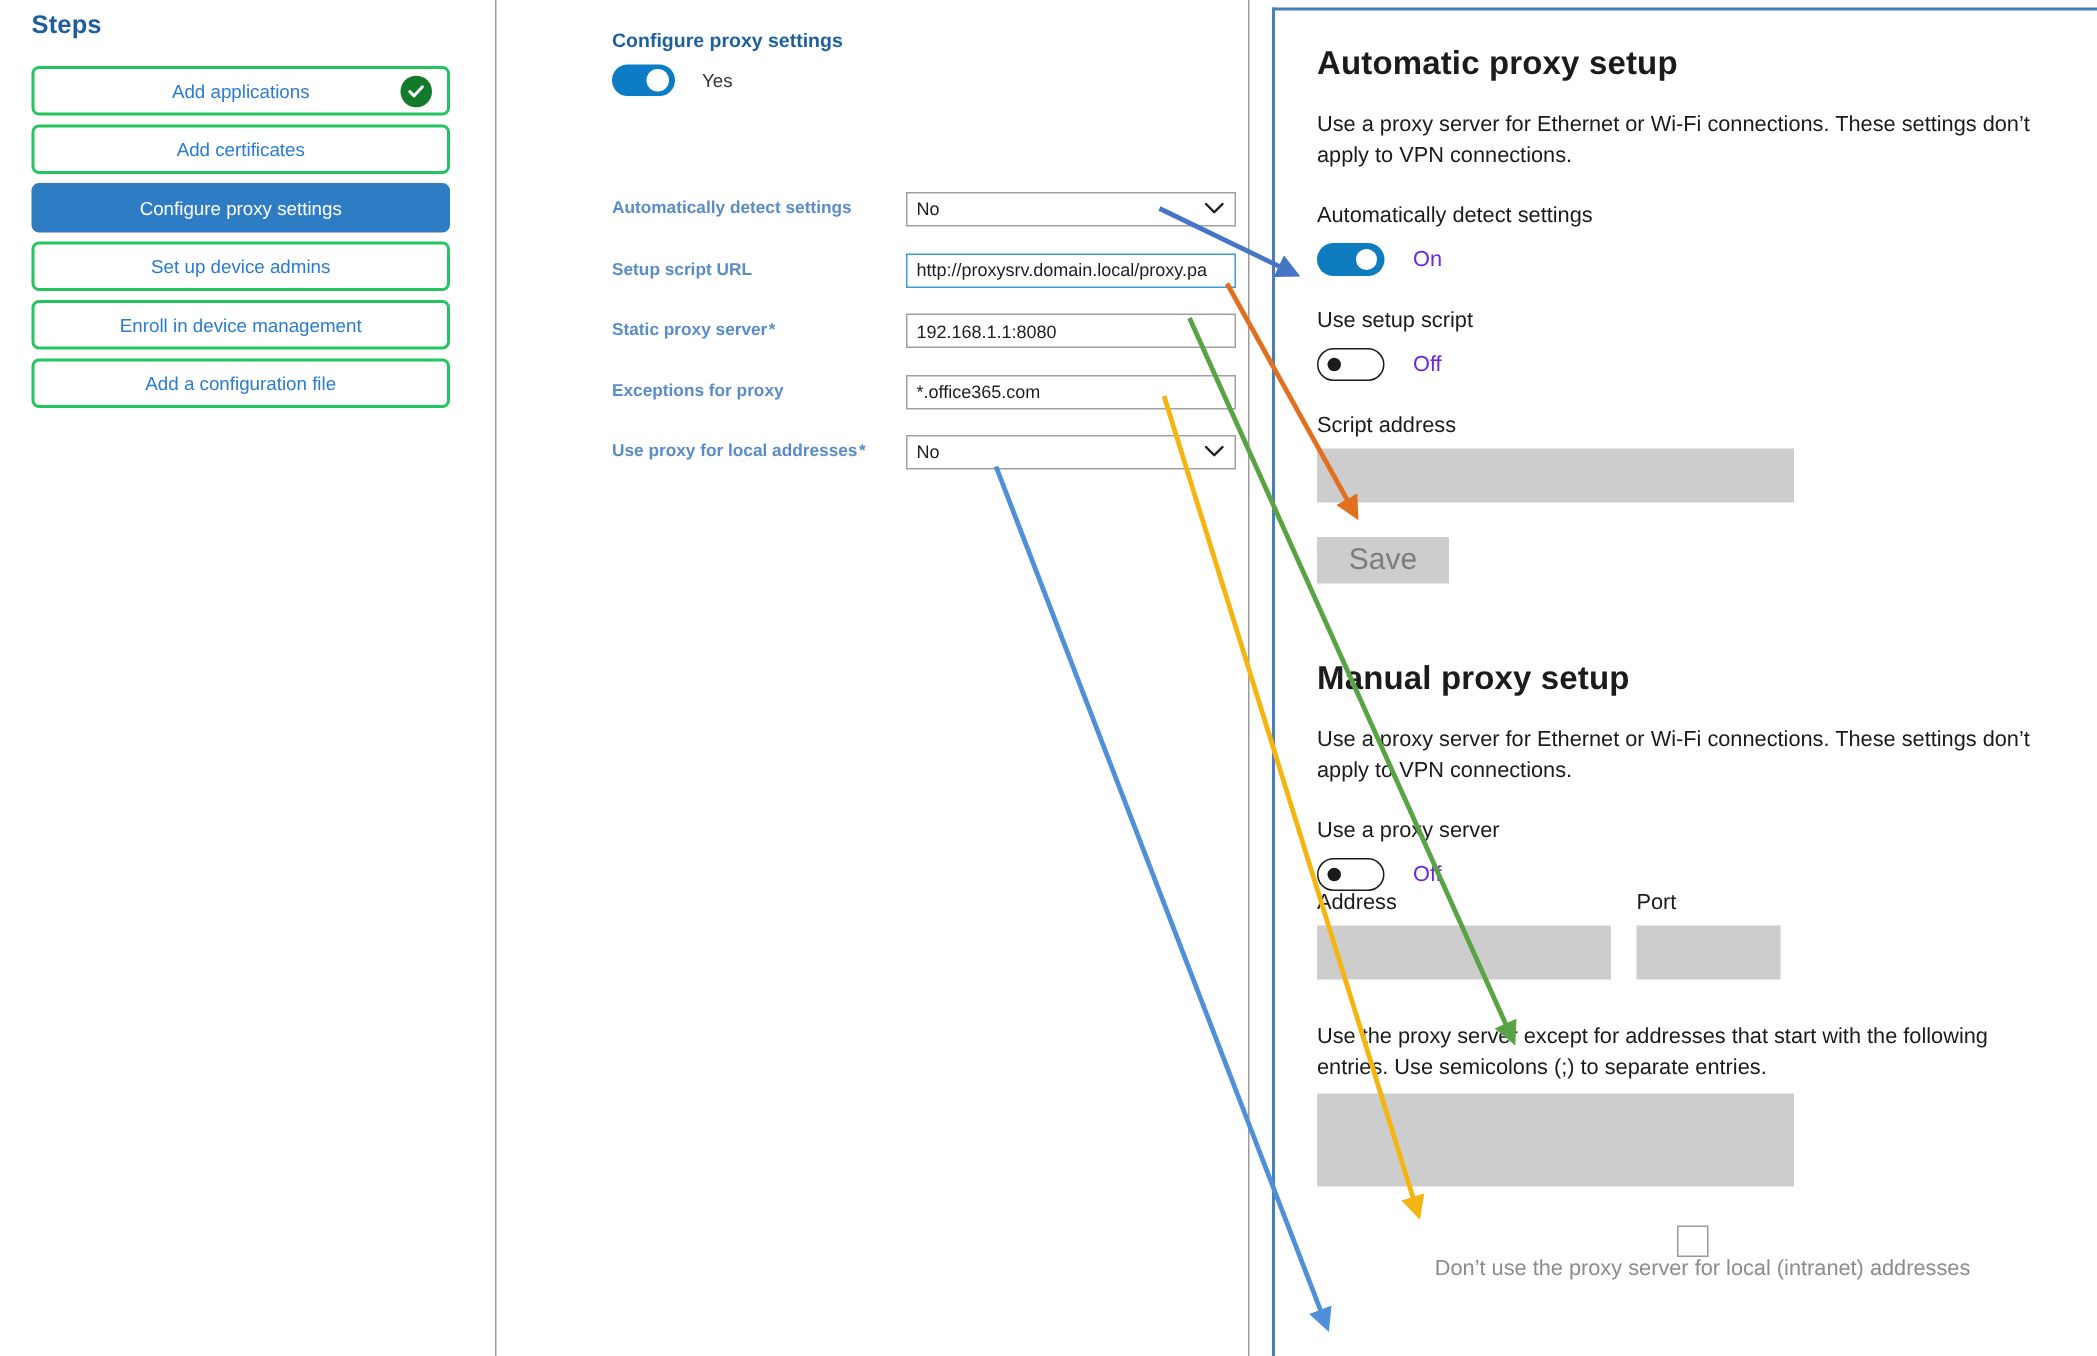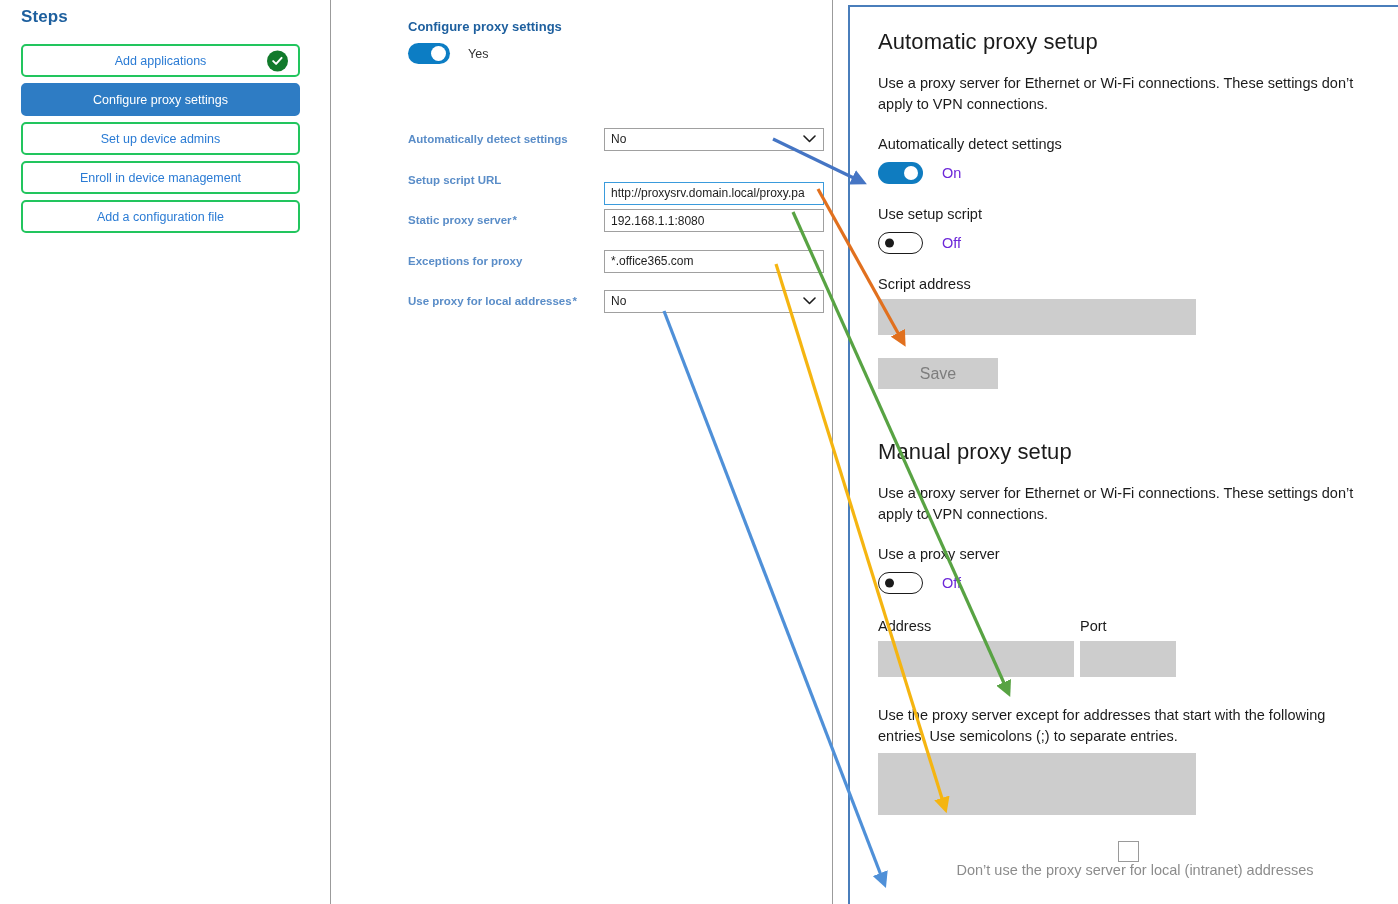--- a/index.html
+++ b/index.html
@@ -173,21 +173,21 @@
     height: 23px;
     border: 1px solid #a0a0a0;
     background: #ffffff;
     font-family: "Liberation Sans", sans-serif;
     font-size: 12px;
     color: #1d1d1d;
     padding: 0 6px;
     line-height: 21px;
     outline: none;
   }
-  .ctl.focused { border: 1.6px solid #3a9bdc; margin-top: 13px; }
+  .ctl.focused { border: 1.6px solid #3a9bdc; }
   .ctl.select-like {
     position: relative;
     display: block;
   }
   .chev {
     position: absolute;
     right: 7px;
     top: 50%;
     transform: translateY(-50%);
     pointer-events: none;
@@ -207,21 +207,21 @@
     overflow: hidden;
   }
   #win-inner {
     position: absolute;
     left: 28px;
     top: 0;
     width: 500px;
   }
   .win-h2 {
     font-size: 22px;
-    font-weight: normal;
+    font-weight: bold;
     color: #1b1b1b;
     margin: 22px 0 0 0;
     letter-spacing: .1px;
   }
   .win-p {
     font-size: 14.5px;
     color: #1b1b1b;
     line-height: 1.42;
     margin: 18px 0 0 0;
     width: 490px;
@@ -267,30 +267,30 @@
   }
   .gray-box {
     background: #cdcdcd;
     height: 36px;
     margin-top: 7px;
   }
   #script-address-box { width: 318px; }
   #exceptions-box { width: 318px; height: 62px; }
   .gray-btn {
     margin-top: 23px;
-    width: 120px;
+    width: 88px;
     height: 31px;
     background: #cdcdcd;
     color: #7d7d7d;
-    font-size: 16px;
+    font-size: 20px;
     font-family: "Liberation Sans", sans-serif;
     border: none;
     cursor: default;
   }
-  .addr-port-row { display: flex; gap: 6px; margin-top: 24px; }
+  .addr-port-row { display: flex; gap: 17px; }
   .addr-port-col .ap-label { font-size: 14.5px; color: #1b1b1b; }
   #address-box { width: 196px; }
   #port-box { width: 96px; }
   .checkbox-row { display: flex; align-items: center; margin-top: 26px; flex-direction: column; }
   .wcheck {
     width: 21px; height: 21px;
     border: 1.6px solid #9a9a9a;
     box-sizing: border-box;
     background: #ffffff;
     cursor: pointer;
@@ -321,20 +321,23 @@
 
       <div class="step-item">
         <span>Add applications</span>
         <span class="step-check">
           <svg width="13" height="13" viewBox="0 0 13 13" aria-hidden="true">
             <path d="M2.2 6.6 L5.1 9.4 L10.6 3.4" stroke="#ffffff" stroke-width="2" fill="none" stroke-linecap="round" stroke-linejoin="round"></path>
           </svg>
         </span>
       </div>
 
+      <div class="step-item">
+        <span>Add certificates</span>
+      </div>
 
       <div class="step-item active">
         <span>Configure proxy settings</span>
       </div>
 
       <div class="step-item">
         <span>Set up device admins</span>
       </div>
 
       <div class="step-item">

